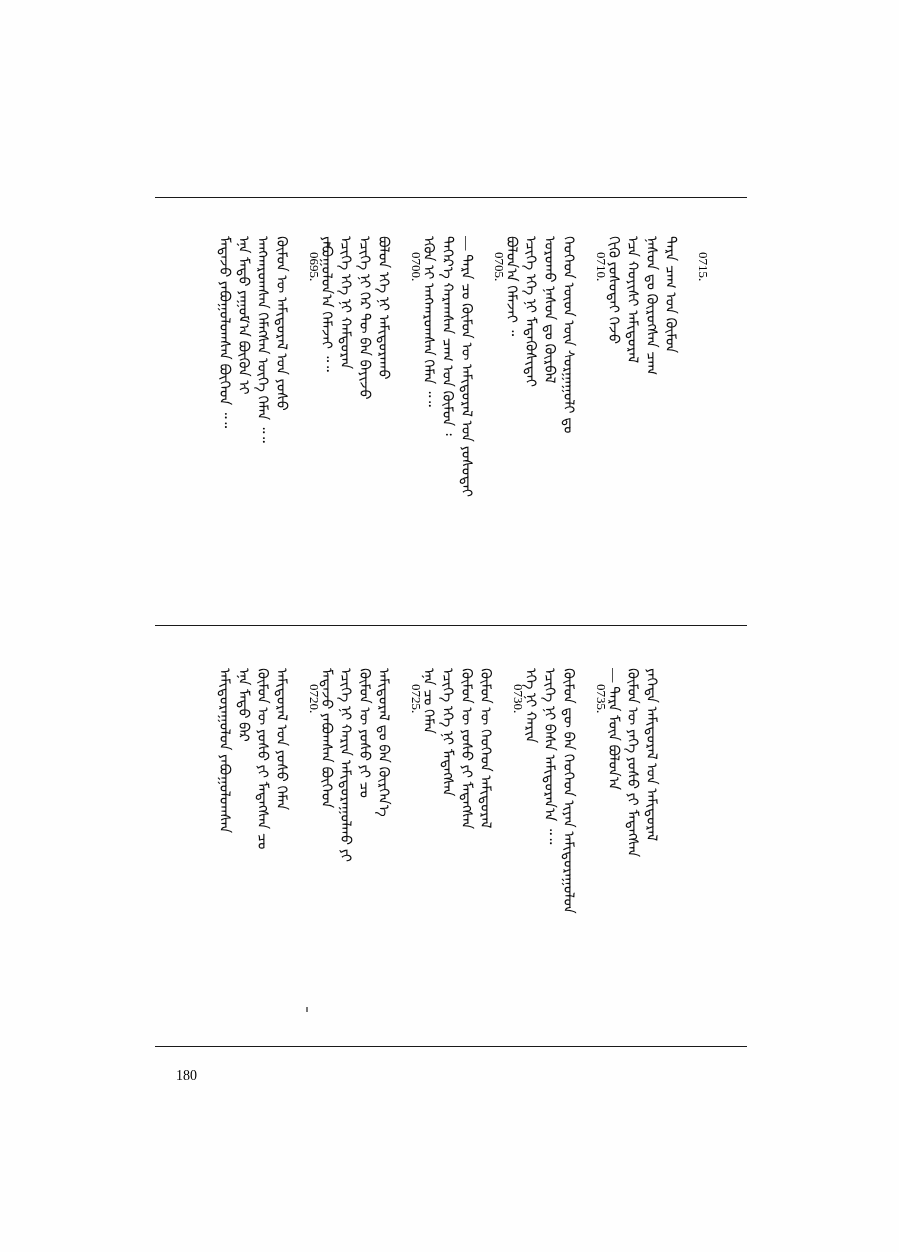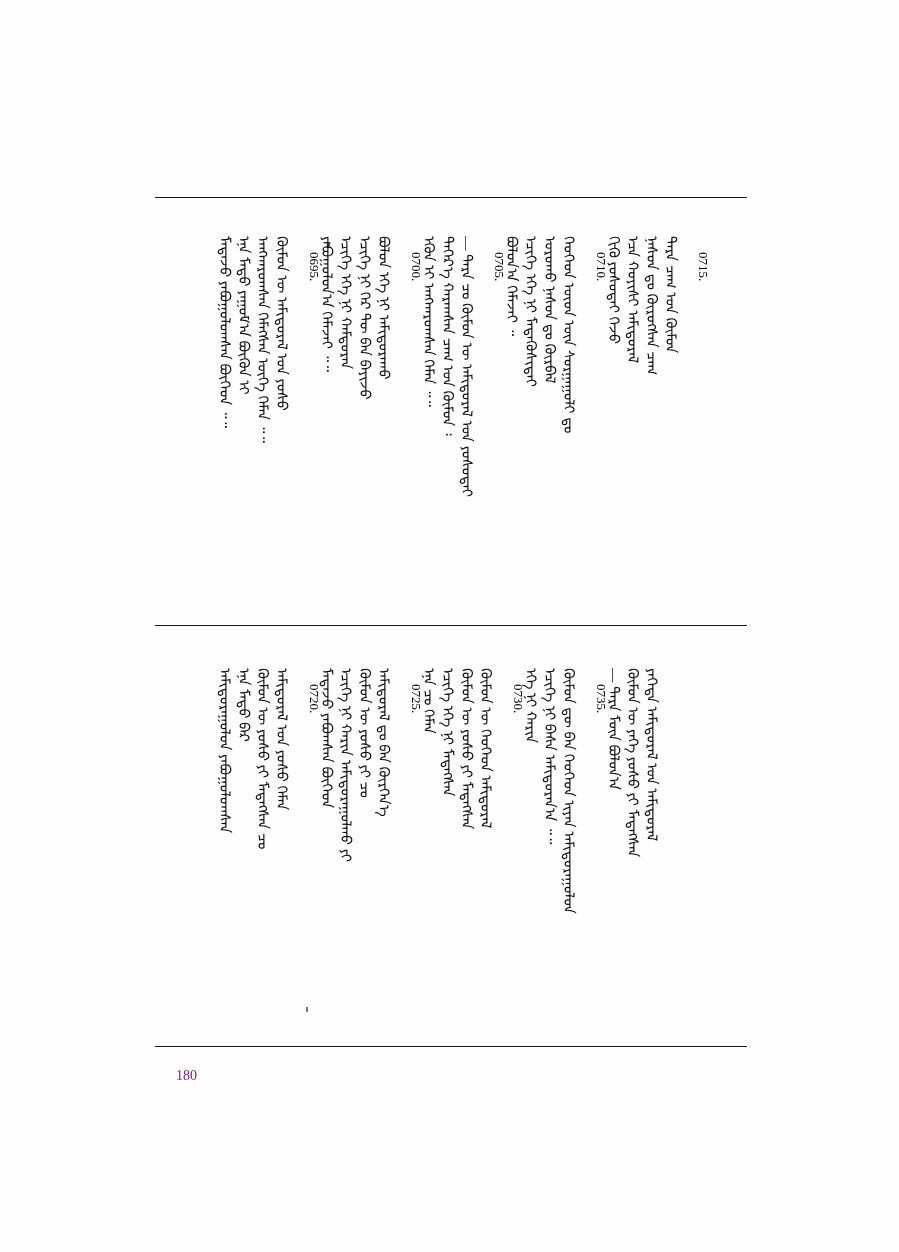--- a/index.html
+++ b/index.html
@@ -75,21 +75,21 @@
     color: #0a0a0a;
   }
 
   
   .folio {
     position: absolute;
     left: 176px;
     top: 1068px;
     font-family: "Liberation Serif", serif;
     font-size: 14px;
-    color: #701a75;
+    color: #000000;
   }
 
   
   .speck1 {
     position: absolute;
     left: 327px;
     top: 242px;
     width: 3px;
     height: 6px;
     background: #555;

